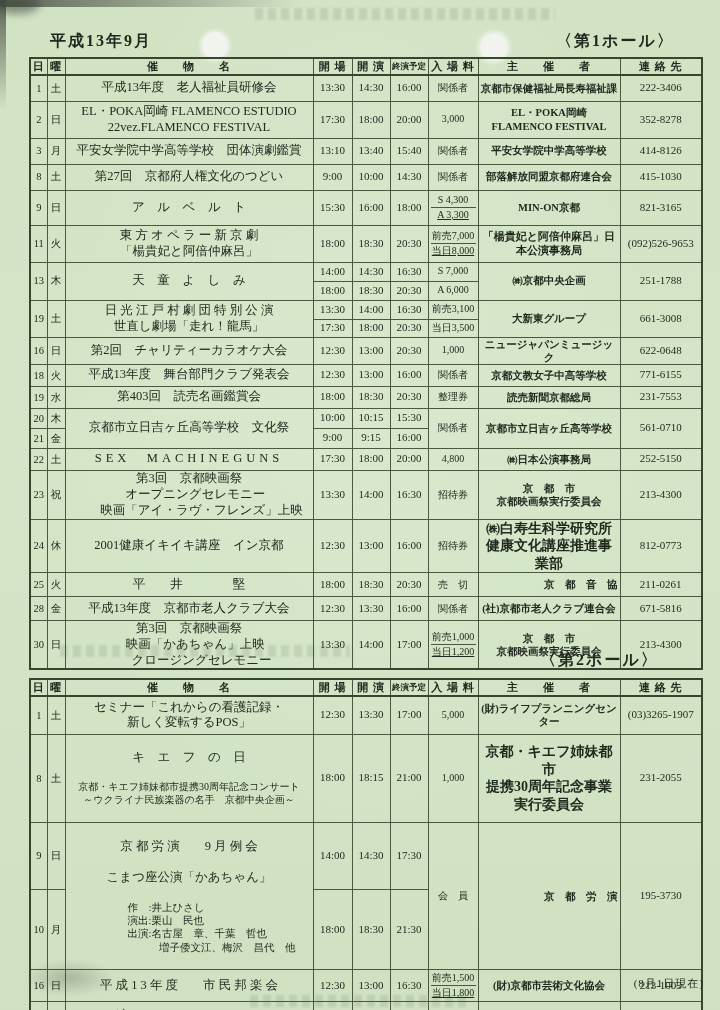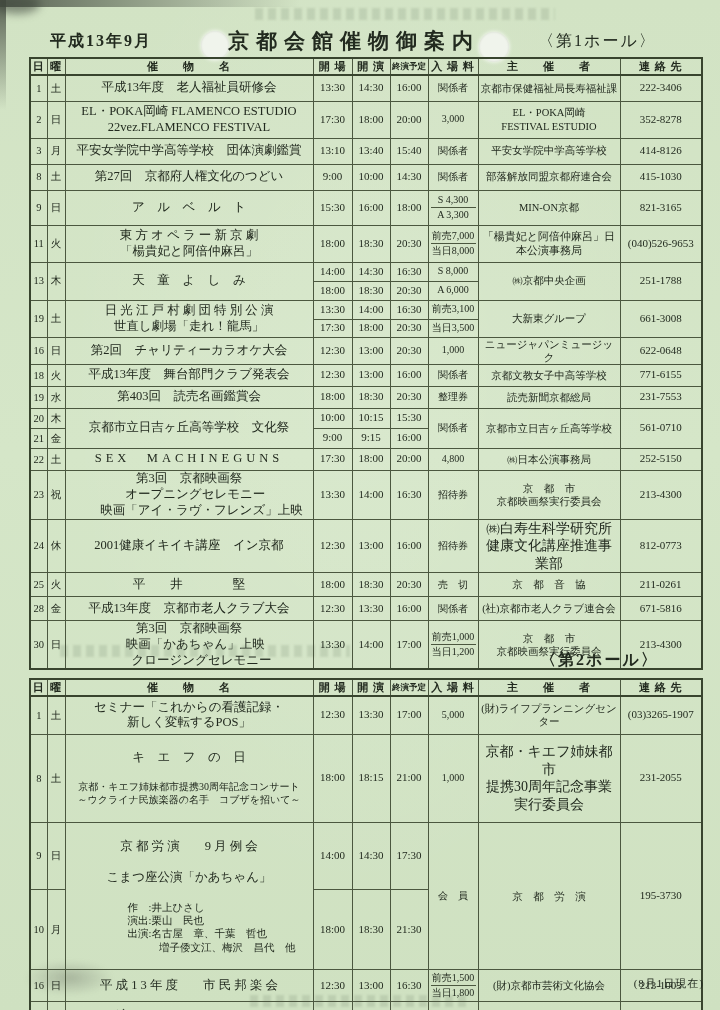--- a/index.html
+++ b/index.html
@@ -22,65 +22,64 @@
     background:radial-gradient(ellipse at center,rgba(105,112,100,.38),rgba(105,112,100,0) 70%);
     filter:blur(2px);}
   .ghost{position:absolute;height:12px;opacity:.45;filter:blur(1.3px);
     background:repeating-linear-gradient(90deg,rgba(100,120,96,.38) 0 8px,rgba(0,0,0,0) 8px 13px);}
   .hole{position:absolute;border-radius:50%;background:#f0f4ec;
     box-shadow:0 0 4px rgba(255,255,255,.95), inset 0 0 2px rgba(160,170,150,.4);}
   
   .date-label{position:absolute;left:50px;top:31px;font-size:16px;letter-spacing:2px;font-weight:bold;}
   .main-title{position:absolute;left:228px;top:27px;font-size:21px;font-weight:bold;
     letter-spacing:7px;white-space:nowrap;}
-  .hall-label1{position:absolute;left:538px;top:31px;font-size:16px;font-weight:normal;letter-spacing:2px;white-space:nowrap;}
+  .hall-label1{position:absolute;left:556px;top:31px;font-size:16px;font-weight:bold;letter-spacing:2px;white-space:nowrap;}
   .hall-label2{position:absolute;left:540px;top:650px;font-size:16px;font-weight:bold;letter-spacing:2px;white-space:nowrap;}
   .footer-note{position:absolute;right:16px;top:976px;font-size:11px;letter-spacing:1px;}
   
   table.sched{position:absolute;left:29px;border-collapse:collapse;table-layout:fixed;width:672px;
     border:2px solid #38442e;}
   table#t1{top:57px;} table#t2{top:678px;}
   .sched th,.sched td{border:1px solid #4b573f;padding:0 2px;text-align:center;vertical-align:middle;
     overflow:hidden;line-height:1.25;}
   .sched thead tr{height:17px;border-bottom:2px solid #38442e;}
   .sched th{font-size:11px;font-weight:bold;letter-spacing:1px;padding:0;}
   .sched th.th-s{font-size:8.5px;letter-spacing:0;}
   .c-day{font-size:10.5px;}
   .c-wd{font-size:10.5px;}
   .c-name{font-size:12.5px;white-space:pre-line;}
   .c-time{font-size:11px;font-family:"Liberation Serif","DejaVu Serif",serif;}
   .c-fee{font-size:10px;white-space:pre-line;padding:0;}
-  .c-org{font-size:10.5px;white-space:pre-line;text-align:left;padding:0 4px;}
-  .c-org.ctr{text-align:center;}
+  .c-org{font-size:10.5px;white-space:pre-line;text-align:left;padding:0 4px;font-weight:bold;}
+  .c-org.ctr{text-align:right;}
   .c-tel{font-size:11px;}
   .org-s{font-size:14px;}
   .org-xs{font-size:11px;letter-spacing:0;}
   .name-left{text-align:left;padding-left:58px;}
   .fee-split div{padding:1px 0;}
-  .fee-split div + div{border-top:1px solid #4b573f;}
+  .fee-split div + div{border-top:1px solid #4b573f;text-decoration:underline;}
   .n2s{font-size:10px;white-space:pre-line;}
   .cast{font-size:10.5px;text-align:left;padding-left:60px;white-space:pre-line;}
 </style>
 </head>
 <body>
 
 <div id="page">
 
   <div class="edge-top"></div>
   <div class="edge-left"></div>
   <div class="corner-blob"></div>
   <div class="smudge"></div>
   <div class="ghost" style="left:255px;top:8px;width:300px;"></div>
   <div class="ghost" style="left:60px;top:645px;width:290px;"></div>
   <div class="ghost" style="left:250px;top:995px;width:220px;"></div>
   <div class="hole" style="left:201px;top:31px;width:28px;height:29px;"></div>
   <div class="hole" style="left:479px;top:32px;width:30px;height:30px;"></div>
 
   <div class="date-label">平成13年9月</div>
-  <div class="main-title">京都会館催物御案内</div>
   <div class="hall-label1">〈第1ホール〉</div>
 
   <table class="sched" id="t1">
     <colgroup>
         <col style="width:17px">
         <col style="width:18px">
         <col style="width:248px">
         <col style="width:39px">
         <col style="width:38px">
         <col style="width:38px">
@@ -116,21 +115,21 @@
       <tr style="height:37px">
         <td class="c-day">2</td>
         <td class="c-wd">日</td>
         <td class="c-name">EL・POKA岡崎 FLAMENCO ESTUDIO
 22vez.FLAMENCO FESTIVAL</td>
         <td class="c-time">17:30</td>
         <td class="c-time">18:00</td>
         <td class="c-time">20:00</td>
         <td class="c-fee">3,000</td>
         <td class="c-org">EL・POKA岡崎
-FESTIVAL ESTUDIO</td>
+FLAMENCO FESTIVAL</td>
         <td class="c-tel">352-8278</td>
       </tr>
       <tr style="height:26px">
         <td class="c-day">3</td>
         <td class="c-wd">月</td>
         <td class="c-name">平安女学院中学高等学校　団体演劇鑑賞</td>
         <td class="c-time">13:10</td>
         <td class="c-time">13:40</td>
         <td class="c-time">15:40</td>
         <td class="c-fee">関係者</td>
@@ -162,30 +161,30 @@
       <tr style="height:37px">
         <td class="c-day">11</td>
         <td class="c-wd">火</td>
         <td class="c-name">東 方 オ ペ ラ ー 新 京 劇
 「楊貴妃と阿倍仲麻呂」</td>
         <td class="c-time">18:00</td>
         <td class="c-time">18:30</td>
         <td class="c-time">20:30</td>
         <td class="c-fee fee-split"><div>前売7,000</div><div>当日8,000</div></td>
         <td class="c-org org-xs">「楊貴妃と阿倍仲麻呂」日本公演事務局</td>
-        <td class="c-tel">(040)526-9653</td>
+        <td class="c-tel">(092)526-9653</td>
       </tr>
       <tr style="height:19px">
         <td class="c-day" rowspan="2">13</td>
         <td class="c-wd" rowspan="2">木</td>
         <td class="c-name" rowspan="2">天　童　よ　し　み</td>
         <td class="c-time">14:00</td>
         <td class="c-time">14:30</td>
         <td class="c-time">16:30</td>
-        <td class="c-fee">S 8,000</td>
+        <td class="c-fee">S 7,000</td>
         <td class="c-org" rowspan="2">㈱京都中央企画</td>
         <td class="c-tel" rowspan="2">251-1788</td>
       </tr>
       <tr style="height:19px">
         <td class="c-time">18:00</td>
         <td class="c-time">18:30</td>
         <td class="c-time">20:30</td>
         <td class="c-fee">A 6,000</td>
       </tr>
       <tr style="height:19px">
@@ -372,21 +371,21 @@
         <td class="c-fee">5,000</td>
         <td class="c-org">(財)ライフプランニングセンター</td>
         <td class="c-tel">(03)3265-1907</td>
       </tr>
       <tr style="height:54px">
         <td class="c-day">8</td>
         <td class="c-wd">土</td>
         <td class="c-name">
           <div>キ　エ　フ　の　日</div>
           <div class="n2s">京都・キエフ姉妹都市提携30周年記念コンサート
-～ウクライナ民族楽器の名手　コブザを招いて～</div>
+～ウクライナ民族楽器の名手　京都中央企画～</div>
         </td>
         <td class="c-time">18:00</td>
         <td class="c-time">18:15</td>
         <td class="c-time">21:00</td>
         <td class="c-fee">1,000</td>
         <td class="c-org org-s">京都・キエフ姉妹都市
 提携30周年記念事業実行委員会</td>
         <td class="c-tel">231-2055</td>
       </tr>
       <tr style="height:38px">

